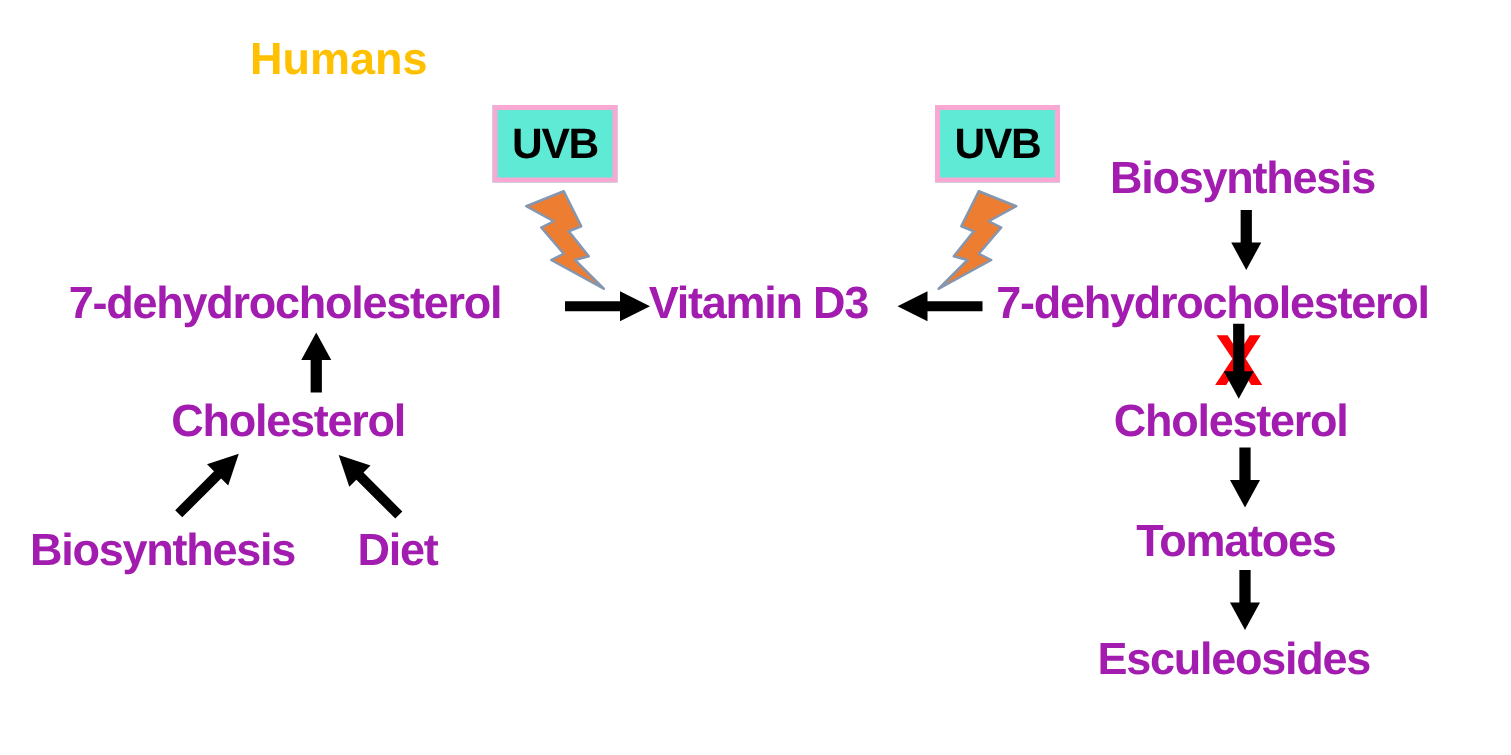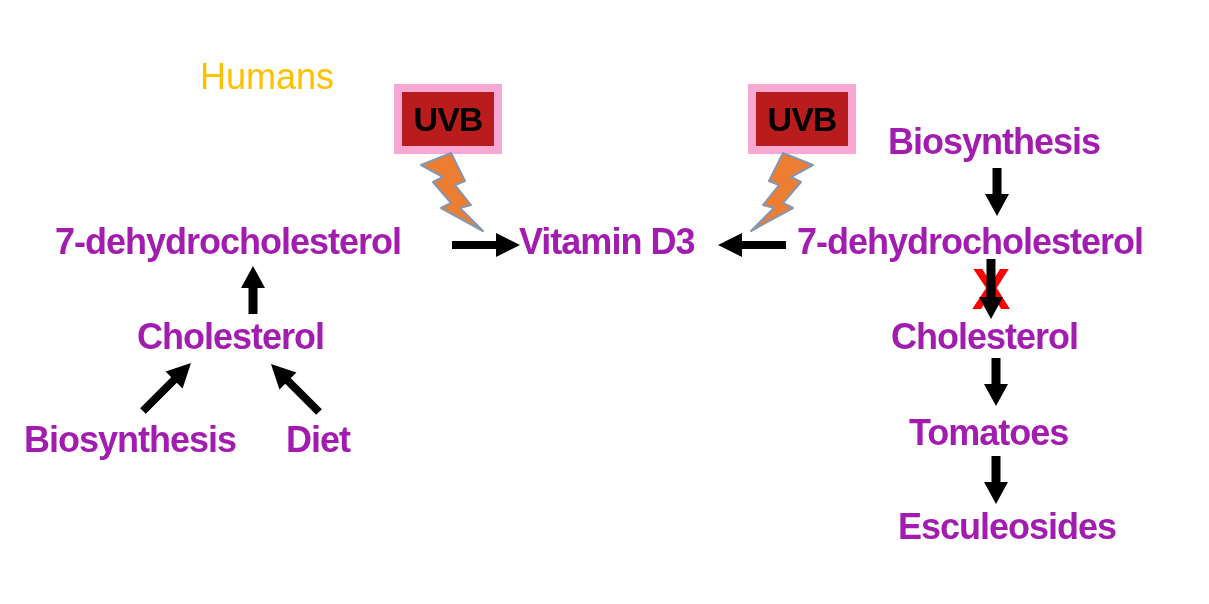--- a/index.html
+++ b/index.html
@@ -4,23 +4,23 @@
 <style>
   html,body { margin:0; padding:0; background:#ffffff; }
   #canvas {
     position:relative; width:1209px; height:604px; background:#ffffff;
     font-family:"Liberation Sans", sans-serif; overflow:hidden;
   }
   .lbl {
     position:absolute; font-weight:700; font-size:36px; line-height:36px;
     letter-spacing:-1px; color:#a21caf; white-space:nowrap;
   }
-  .title { position:absolute; font-weight:400; font-size:36px; line-height:36px; white-space:nowrap;margin-top:30px; }
+  .title { position:absolute; font-weight:700; font-size:36px; line-height:36px; white-space:nowrap; }
   .uvb-box {
-    position:absolute; width:92px; height:54px; border:8px solid #f9a8d4; background:#b91c1c;
+    position:absolute; width:92px; height:54px; border:4px solid #f9a8d4; background:#5eead4;
     display:flex; align-items:center; justify-content:center;
   }
   .uvb-box span { font-weight:700; font-size:34px; color:#000; letter-spacing:-1px; }
   svg { position:absolute; overflow:visible; }
   .arr line { stroke:#000; }
   .arr polygon { fill:#000; }
   .xmark {
     position:absolute; width:56px; text-align:center; font-weight:800;
     font-size:58px; line-height:58px; z-index:1;
   }
@@ -103,15 +103,15 @@
     <polygon points="2,28 14,50 26,28"></polygon>
   </svg>
 
   <div class="lbl" style="left:909px; top:415px;">Tomatoes</div>
 
   <svg class="arr" style="left:982px; top:454px;" width="28" height="50" viewBox="0 0 28 50">
     <line x1="14" y1="2" x2="14" y2="30" stroke-width="9"></line>
     <polygon points="2,28 14,50 26,28"></polygon>
   </svg>
 
-  <div class="lbl" style="left:878px; top:509px;margin-left:20px;">Esculeosides</div>
+  <div class="lbl" style="left:878px; top:509px;">Esculeosides</div>
 
 </div>
 
 </body></html>

